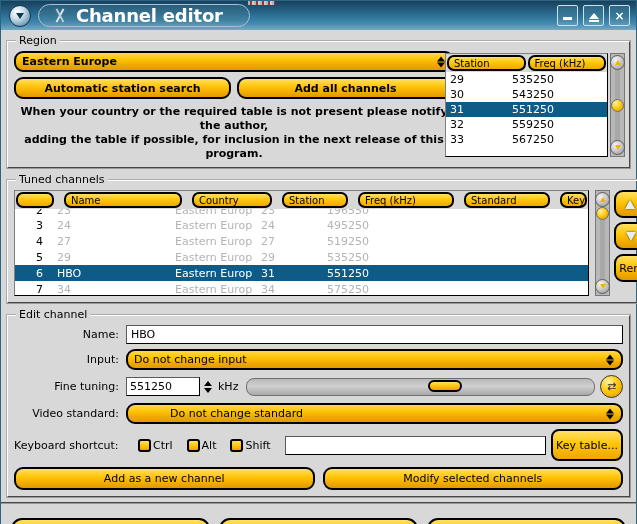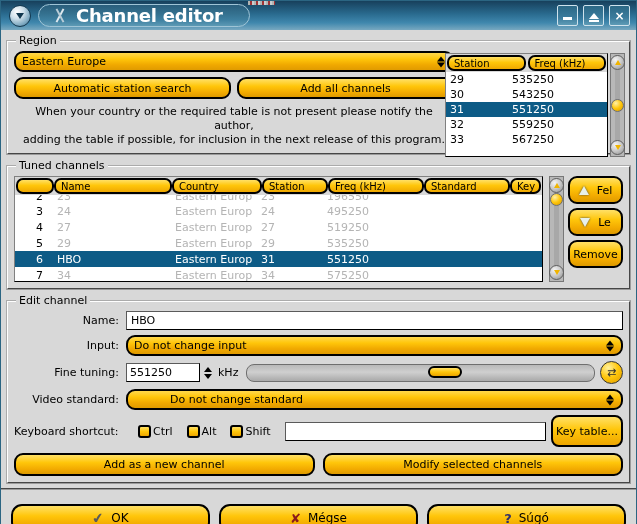--- a/index.html
+++ b/index.html
@@ -237,35 +237,35 @@
   .ch-wrap { display: flex; gap: 4px; }
   .ctable {
     flex: 1 1 auto;
     background: #fff;
     border: 1px solid #000;
     border-top-color:#808080; border-left-color:#808080;
     height: 104px;
     overflow: hidden;
     position: relative;
   }
-  .cthead { display: flex; gap: 0; padding: 1px; background: #d8d8d8; position: relative; z-index: 2; }
+  .cthead { display: flex; gap: 10px; padding: 1px; background: #d8d8d8; position: relative; z-index: 2; }
   .cth {
     height: 16px;
     border: 2px solid #000;
     border-radius: 7px;
     background: linear-gradient(to bottom,#ffe066 0%, #ffc60a 45%, #efa800 100%);
     font-size: 10px;
     display: flex; align-items: center;
     padding-left: 5px;
     box-sizing: border-box;
     color: #000;
   }
   .cth.c-idx   { width: 38px; padding-left: 0; }
   .cth.c-name  { width: 118px; }
-  .cth.c-ctry  { width: 90px; }
+  .cth.c-ctry  { width: 80px; }
   .cth.c-stn   { width: 66px; }
   .cth.c-freq  { width: 96px; }
   .cth.c-std   { width: 86px; }
   .cth.c-key   { flex: 1 1 auto; }
 
   .crow { display: flex; height: 16px; align-items: center; font-size: 11px; color: #b4b4b4; }
   .crow.sel { background: #0d5b86; color: #ffffff; }
   .crow.clip { height: 8px; overflow: hidden; align-items: flex-end; }
   .crow .x-idx  { width: 38px; text-align: right; padding-right: 10px; box-sizing: border-box; color: #000; }
   .crow.sel .x-idx { color: #fff; }
@@ -403,21 +403,21 @@
           <span class="closeic">×</span>
         </div>
     </div>
   </div>
 
   <div class="client">
 
     <fieldset class="group">
       <legend>Region</legend>
 
-      <div style="width:440px;">
+      <div style="width:440px;font-weight:bold;">
         <div class="combo">
           <span>Eastern Europe</span>
           <span class="arrows">
               <span class="a-up"></span>
               <span class="a-dn"></span>
             </span>
         </div>
         <div class="region-row">
           <div class="ybtn">
             <span>Automatic station search</span>

